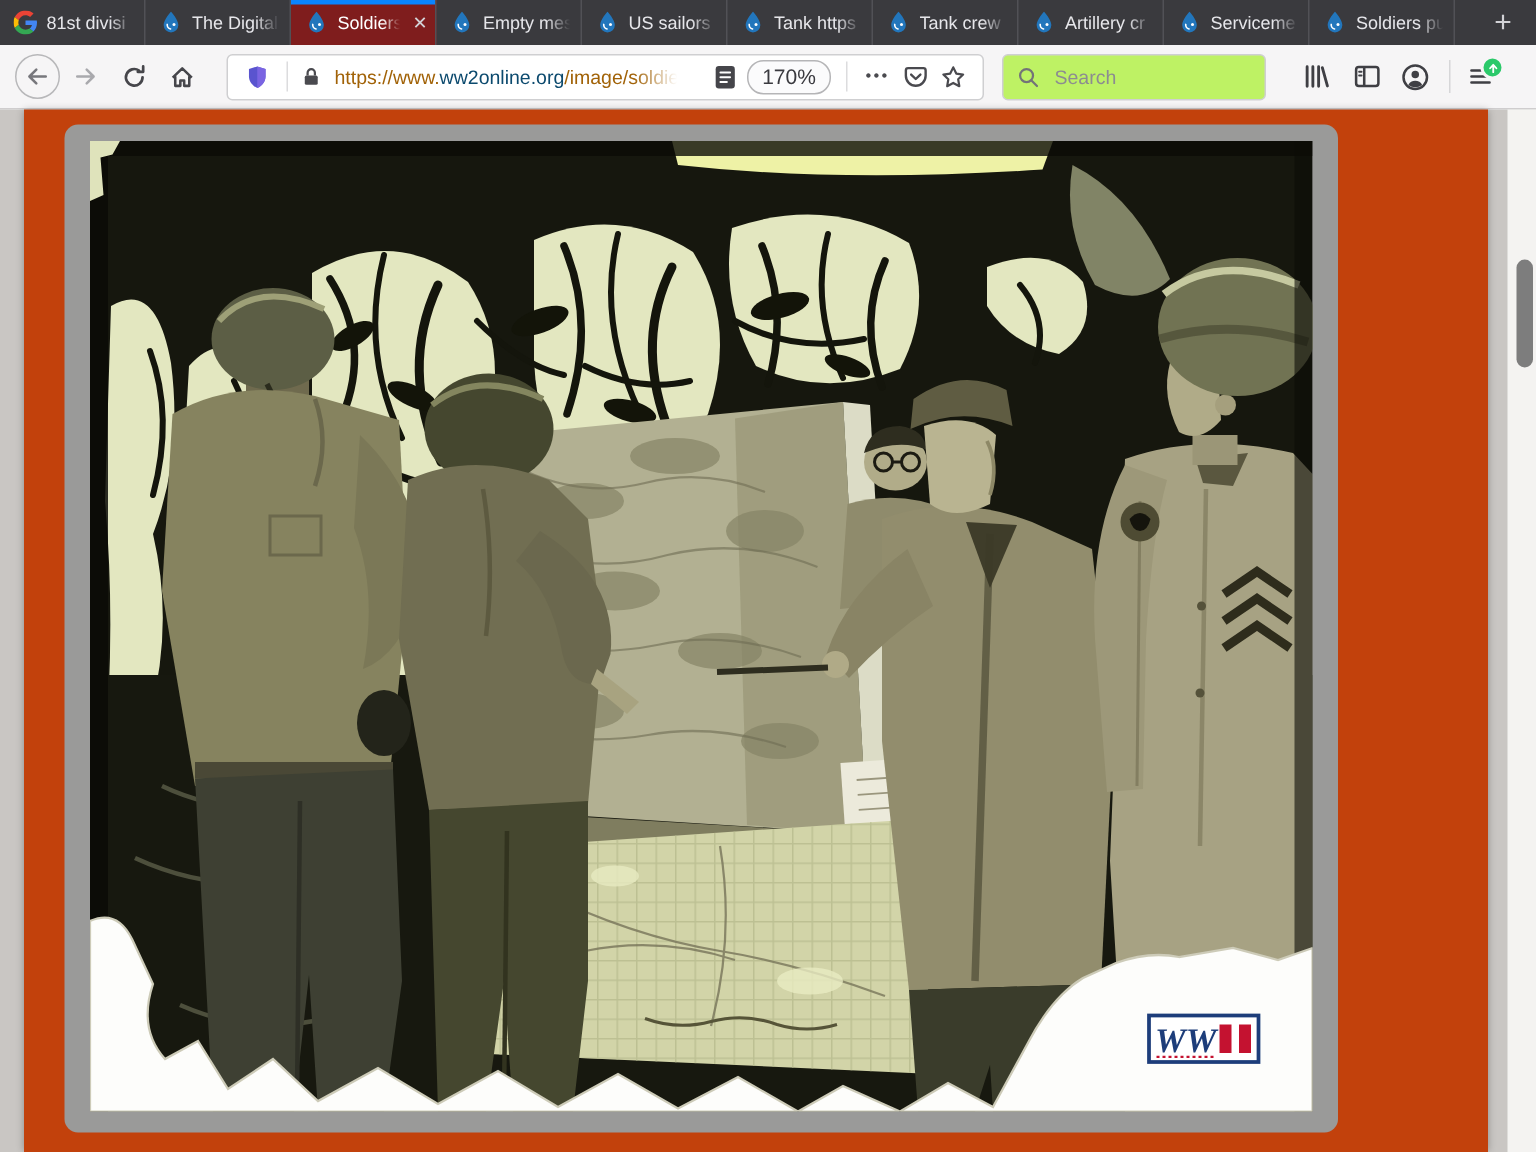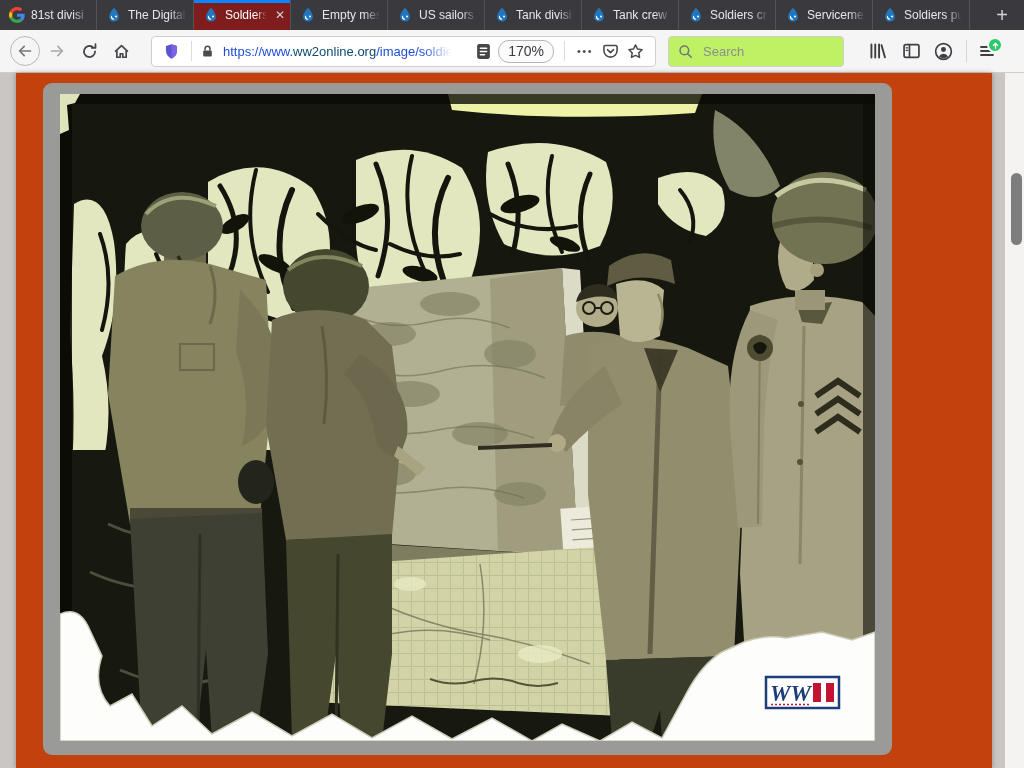--- a/index.html
+++ b/index.html
@@ -32,21 +32,21 @@
             margin-left:10px;color:#77777c;box-sizing:border-box;}
   .btn-fwd{width:26px;margin-left:4px;color:#a9a9ad;}
   .btn-reload{width:26px;margin-left:6px;}
   .btn-home{width:26px;margin-left:6px;}
 
   .urlbar{margin-left:17px;width:505px;height:31px;background:#fff;border:1px solid #cfcfd1;
           border-radius:4px;display:flex;align-items:center;padding:0 7px;box-sizing:border-box;flex:none;}
   .vsep{width:1px;height:20px;background:#dcdcde;margin:0 7px;flex:none;}
   .url-text{font-size:13px;white-space:nowrap;overflow:hidden;flex:1;margin-left:7px;}
   .url-scheme,.url-path{color:#70707 5;}
-  .url-scheme,.url-path{color:#1d4ed8;}
+  .url-scheme,.url-path{color:#a16207;}
   .url-domain{color:#0c4a6e;}
   .url-path{-webkit-mask-image:linear-gradient(90deg,#000 60%,transparent 98%);
             mask-image:linear-gradient(90deg,#000 60%,transparent 98%);}
   .zoom-pill{border:1px solid #b5b5b7;border-radius:11px;font-size:14px;color:#3a3a3f;
              padding:2.5px 9px;margin:0 3px;background:#fbfbfc;flex:none;}
   .dots{color:#4a4a4f;font-size:11px;letter-spacing:1.5px;margin:0 5px;flex:none;}
   .urlicon{flex:none;display:flex;align-items:center;justify-content:center;margin:0 4px;color:#46464b;}
 
   .searchbar{margin-left:12px;width:176px;height:31px;background:#bef264;border:1px solid #cfcfd1;
              border-radius:4px;display:flex;align-items:center;padding:0 9px;box-sizing:border-box;flex:none;}
@@ -136,37 +136,37 @@
           </svg>
         </span>
       <span class="label">US sailors</span>
     </div>
     <div class="tab">
       <span class="favicon">
           <svg class="ic" width="16" height="16" viewBox="0 0 16 16">
             <use href="#drupal-drop"></use>
           </svg>
         </span>
-      <span class="label">Tank divisi</span>
+      <span class="label">Tank https</span>
     </div>
     <div class="tab">
       <span class="favicon">
           <svg class="ic" width="16" height="16" viewBox="0 0 16 16">
             <use href="#drupal-drop"></use>
           </svg>
         </span>
       <span class="label">Tank crew</span>
     </div>
     <div class="tab">
       <span class="favicon">
           <svg class="ic" width="16" height="16" viewBox="0 0 16 16">
             <use href="#drupal-drop"></use>
           </svg>
         </span>
-      <span class="label">Soldiers cr</span>
+      <span class="label">Artillery cr</span>
     </div>
     <div class="tab">
       <span class="favicon">
           <svg class="ic" width="16" height="16" viewBox="0 0 16 16">
             <use href="#drupal-drop"></use>
           </svg>
         </span>
       <span class="label">Serviceme</span>
     </div>
     <div class="tab">

